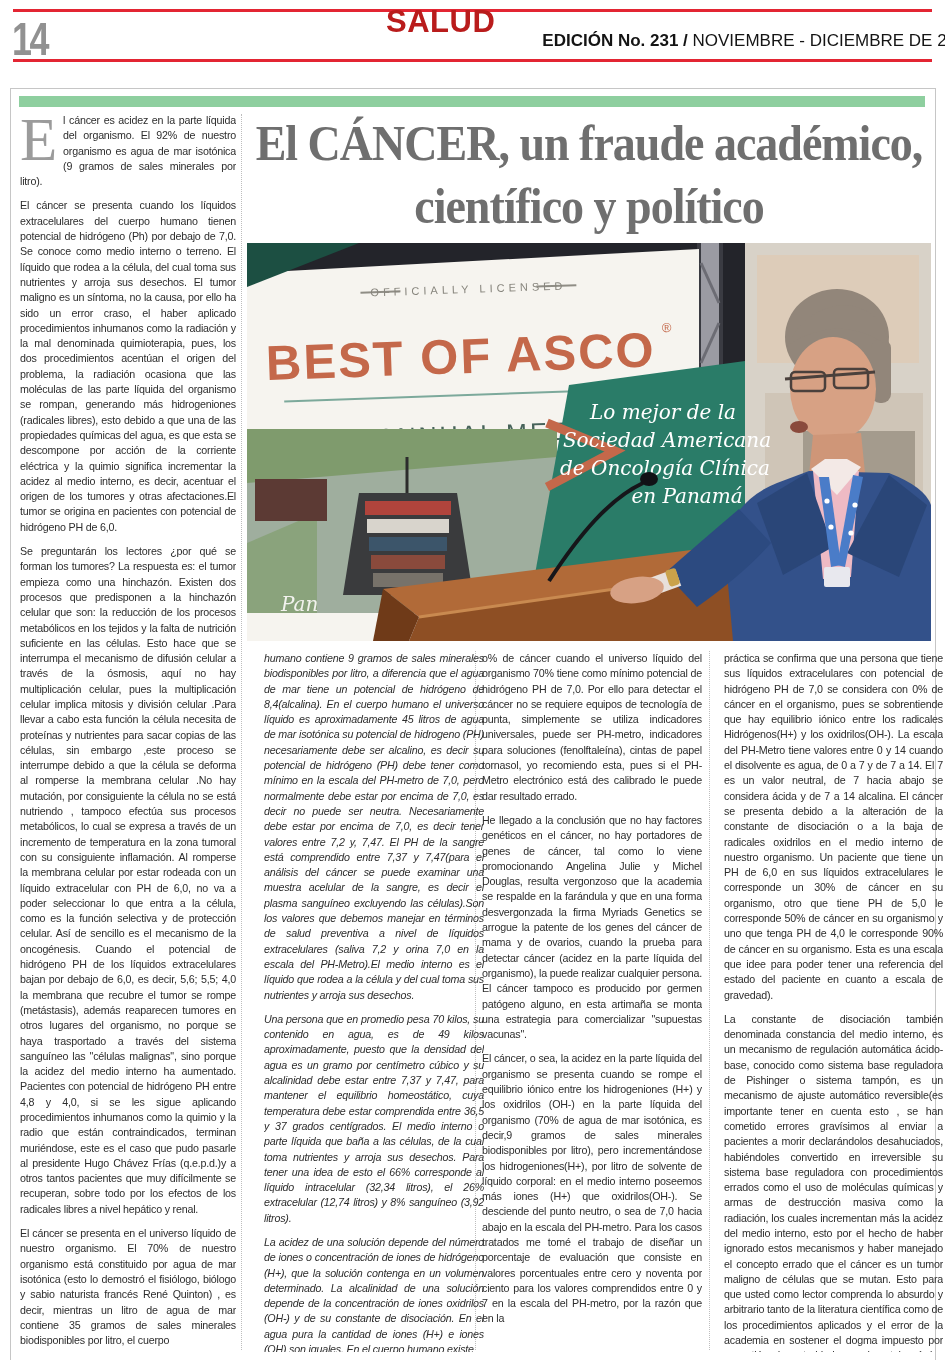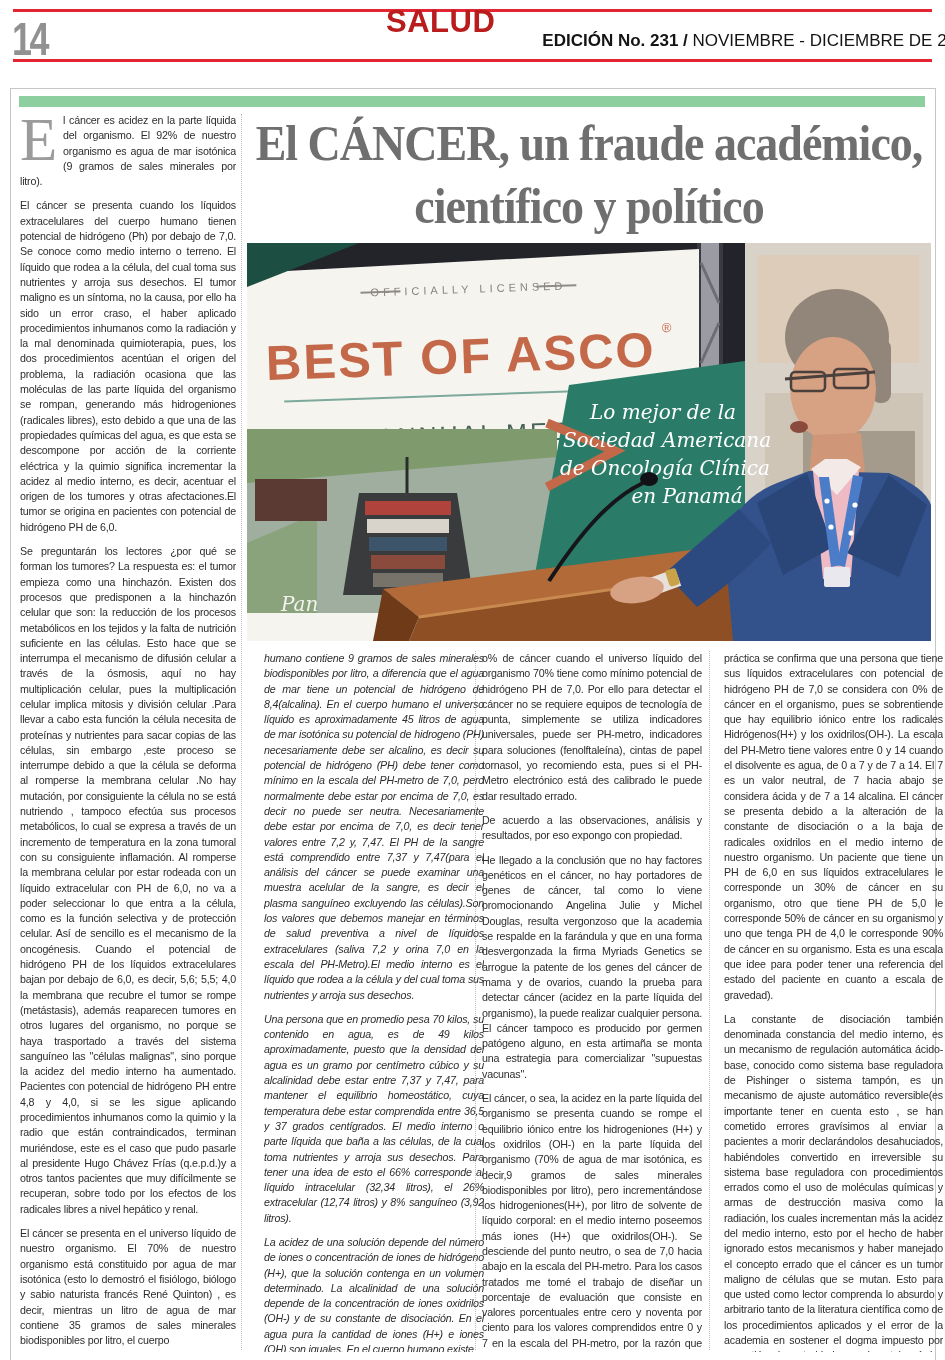--- a/index.html
+++ b/index.html
@@ -177,21 +177,20 @@
   </div>
 
   <div class="col col2">
     <p>humano contiene 9 gramos de sales minerales biodisponibles por litro, a diferencia que el agua de mar tiene un potencial de hidrógeno de 8,4(alcalina). En el cuerpo humano el universo líquido es aproximadamente 45 litros de agua de mar isotónica su potencial de hidrogeno (PH) necesariamente debe ser alcalino, es decir su potencial de hidrógeno (PH) debe tener como mínimo en la escala del PH-metro de 7,0, pero normalmente debe estar por encima de 7,0, es decir no puede ser neutra. Necesariamente debe estar por encima de 7,0, es decir tener valores entre 7,2 y, 7,47. El PH de la sangre está comprendido entre 7,37 y 7,47(para el análisis del cáncer se puede examinar una muestra acelular de la sangre, es decir el plasma sanguíneo excluyendo las células).Son los valores que debemos manejar en términos de salud preventiva a nivel de líquidos extracelulares (saliva 7,2 y orina 7,0 en la escala del PH-Metro).El medio interno es el líquido que rodea a la célula y del cual toma sus nutrientes y arroja sus desechos.</p>
     <p>Una persona que en promedio pesa 70 kilos, su contenido en agua, es de 49 kilos aproximadamente, puesto que la densidad del agua es un gramo por centímetro cúbico y su alcalinidad debe estar entre 7,37 y 7,47, para mantener el equilibrio homeostático, cuya temperatura debe estar comprendida entre 36,5 y 37 grados centígrados. El medio interno o parte líquida que baña a las células, de la cual toma nutrientes y arroja sus desechos. Para tener una idea de esto el 66% corresponde al líquido intracelular (32,34 litros), el 26% extracelular (12,74 litros) y 8% sanguíneo (3,92 litros).</p>
     <p>La acidez de una solución depende del número de iones o concentración de iones de hidrógeno (H+), que la solución contenga en un volumen determinado. La alcalinidad de una solución depende de la concentración de iones oxidrilos (OH-) y de su constante de disociación. En el agua pura la cantidad de iones (H+) e iones (OH) son iguales. En el cuerpo humano existe</p>
   </div>
 
   <div class="col col3">
     <p>o% de cáncer cuando el universo líquido del organismo 70% tiene como mínimo potencial de hidrógeno PH de 7,0. Por ello para detectar el cáncer no se requiere equipos de tecnología de punta, simplemente se utiliza indicadores universales, puede ser PH-metro, indicadores para soluciones (fenolftaleína), cintas de papel tornasol, yo recomiendo esta, pues si el PH-Metro electrónico está des calibrado le puede dar resultado errado.</p>
-    <p>De acuerdo a las observaciones, análisis y resultados, por eso expongo con propiedad.</p>
     <p>He llegado a la conclusión que no hay factores genéticos en el cáncer, no hay portadores de genes de cáncer, tal como lo viene promocionando Angelina Julie y Michel Douglas, resulta vergonzoso que la academia se respalde en la farándula y que en una forma desvergonzada la firma Myriads Genetics se arrogue la patente de los genes del cáncer de mama y de ovarios, cuando  la prueba para detectar cáncer (acidez en la parte líquida del organismo), la puede realizar cualquier persona. El cáncer tampoco es producido por germen patógeno alguno,  en esta artimaña se monta una estrategia para comercializar "supuestas vacunas".</p>
     <p>El cáncer, o sea, la acidez en la parte líquida del organismo se presenta cuando se rompe el equilibrio iónico entre los hidrogeniones (H+) y los oxidrilos (OH-) en la parte líquida del organismo (70% de agua de mar isotónica, es decir,9 gramos de sales minerales biodisponibles por litro), pero incrementándose los hidrogeniones(H+),  por litro de solvente de líquido corporal: en el medio interno poseemos más iones (H+) que oxidrilos(OH-). Se desciende del punto neutro, o sea de 7,0 hacia abajo en la escala del PH-metro. Para los casos tratados me tomé el trabajo de diseñar un porcentaje de evaluación que consiste en valores porcentuales entre cero y noventa por ciento para los valores comprendidos entre 0 y 7 en la escala del PH-metro, por la razón que en la</p>
   </div>
 
   <div class="col col4">
     <p>práctica se confirma que una persona que tiene sus líquidos extracelulares con potencial de hidrógeno PH de 7,0 se considera con 0% de cáncer en el organismo, pues se sobrentiende que hay equilibrio iónico entre los radicales Hidrógenos(H+) y los oxidrilos(OH-). La escala del PH-Metro tiene valores entre 0 y 14 cuando el disolvente es agua, de 0 a 7 y de 7 a 14. El 7 es un valor neutral, de 7 hacia abajo se considera ácida y de 7 a 14 alcalina. El cáncer se presenta debido a la alteración de la constante de disociación o a la baja de radicales oxidrilos en el medio interno de nuestro organismo. Un paciente que tiene un PH de 6,0 en sus líquidos extracelulares le corresponde un 30% de cáncer en su organismo, otro que tiene PH de 5,0 le corresponde 50% de cáncer en su organismo y uno que tenga  PH de 4,0 le corresponde 90% de cáncer en su organismo. Esta es una escala que idee para poder tener una referencia del estado del paciente en cuanto a escala de gravedad).</p>
     <p>La constante de disociación también denominada constancia del medio interno, es un mecanismo de regulación  automática ácido-base, conocido como sistema base reguladora de Pishinger o sistema tampón, es un mecanismo de ajuste automático reversible(es importante tener en cuenta esto , se han cometido errores gravísimos al enviar a pacientes a morir  declarándolos desahuciados, habiéndoles convertido en irreversible su sistema base reguladora con procedimientos errados como el uso de moléculas químicas y armas de destrucción masiva como la radiación, los cuales incrementan más la acidez del medio interno, esto por el hecho de haber ignorado estos mecanismos y haber manejado el concepto errado que el cáncer es un tumor maligno de células que se mutan. Esto para que usted como lector comprenda lo absurdo y arbitrario tanto de la literatura científica como de los procedimientos aplicados y el error de la academia en sostener el dogma impuesto por sugestión de autoridad por el cartel químico farmacéutico y no un trabajo de investigación</p>
   </div>
 
 </div>

